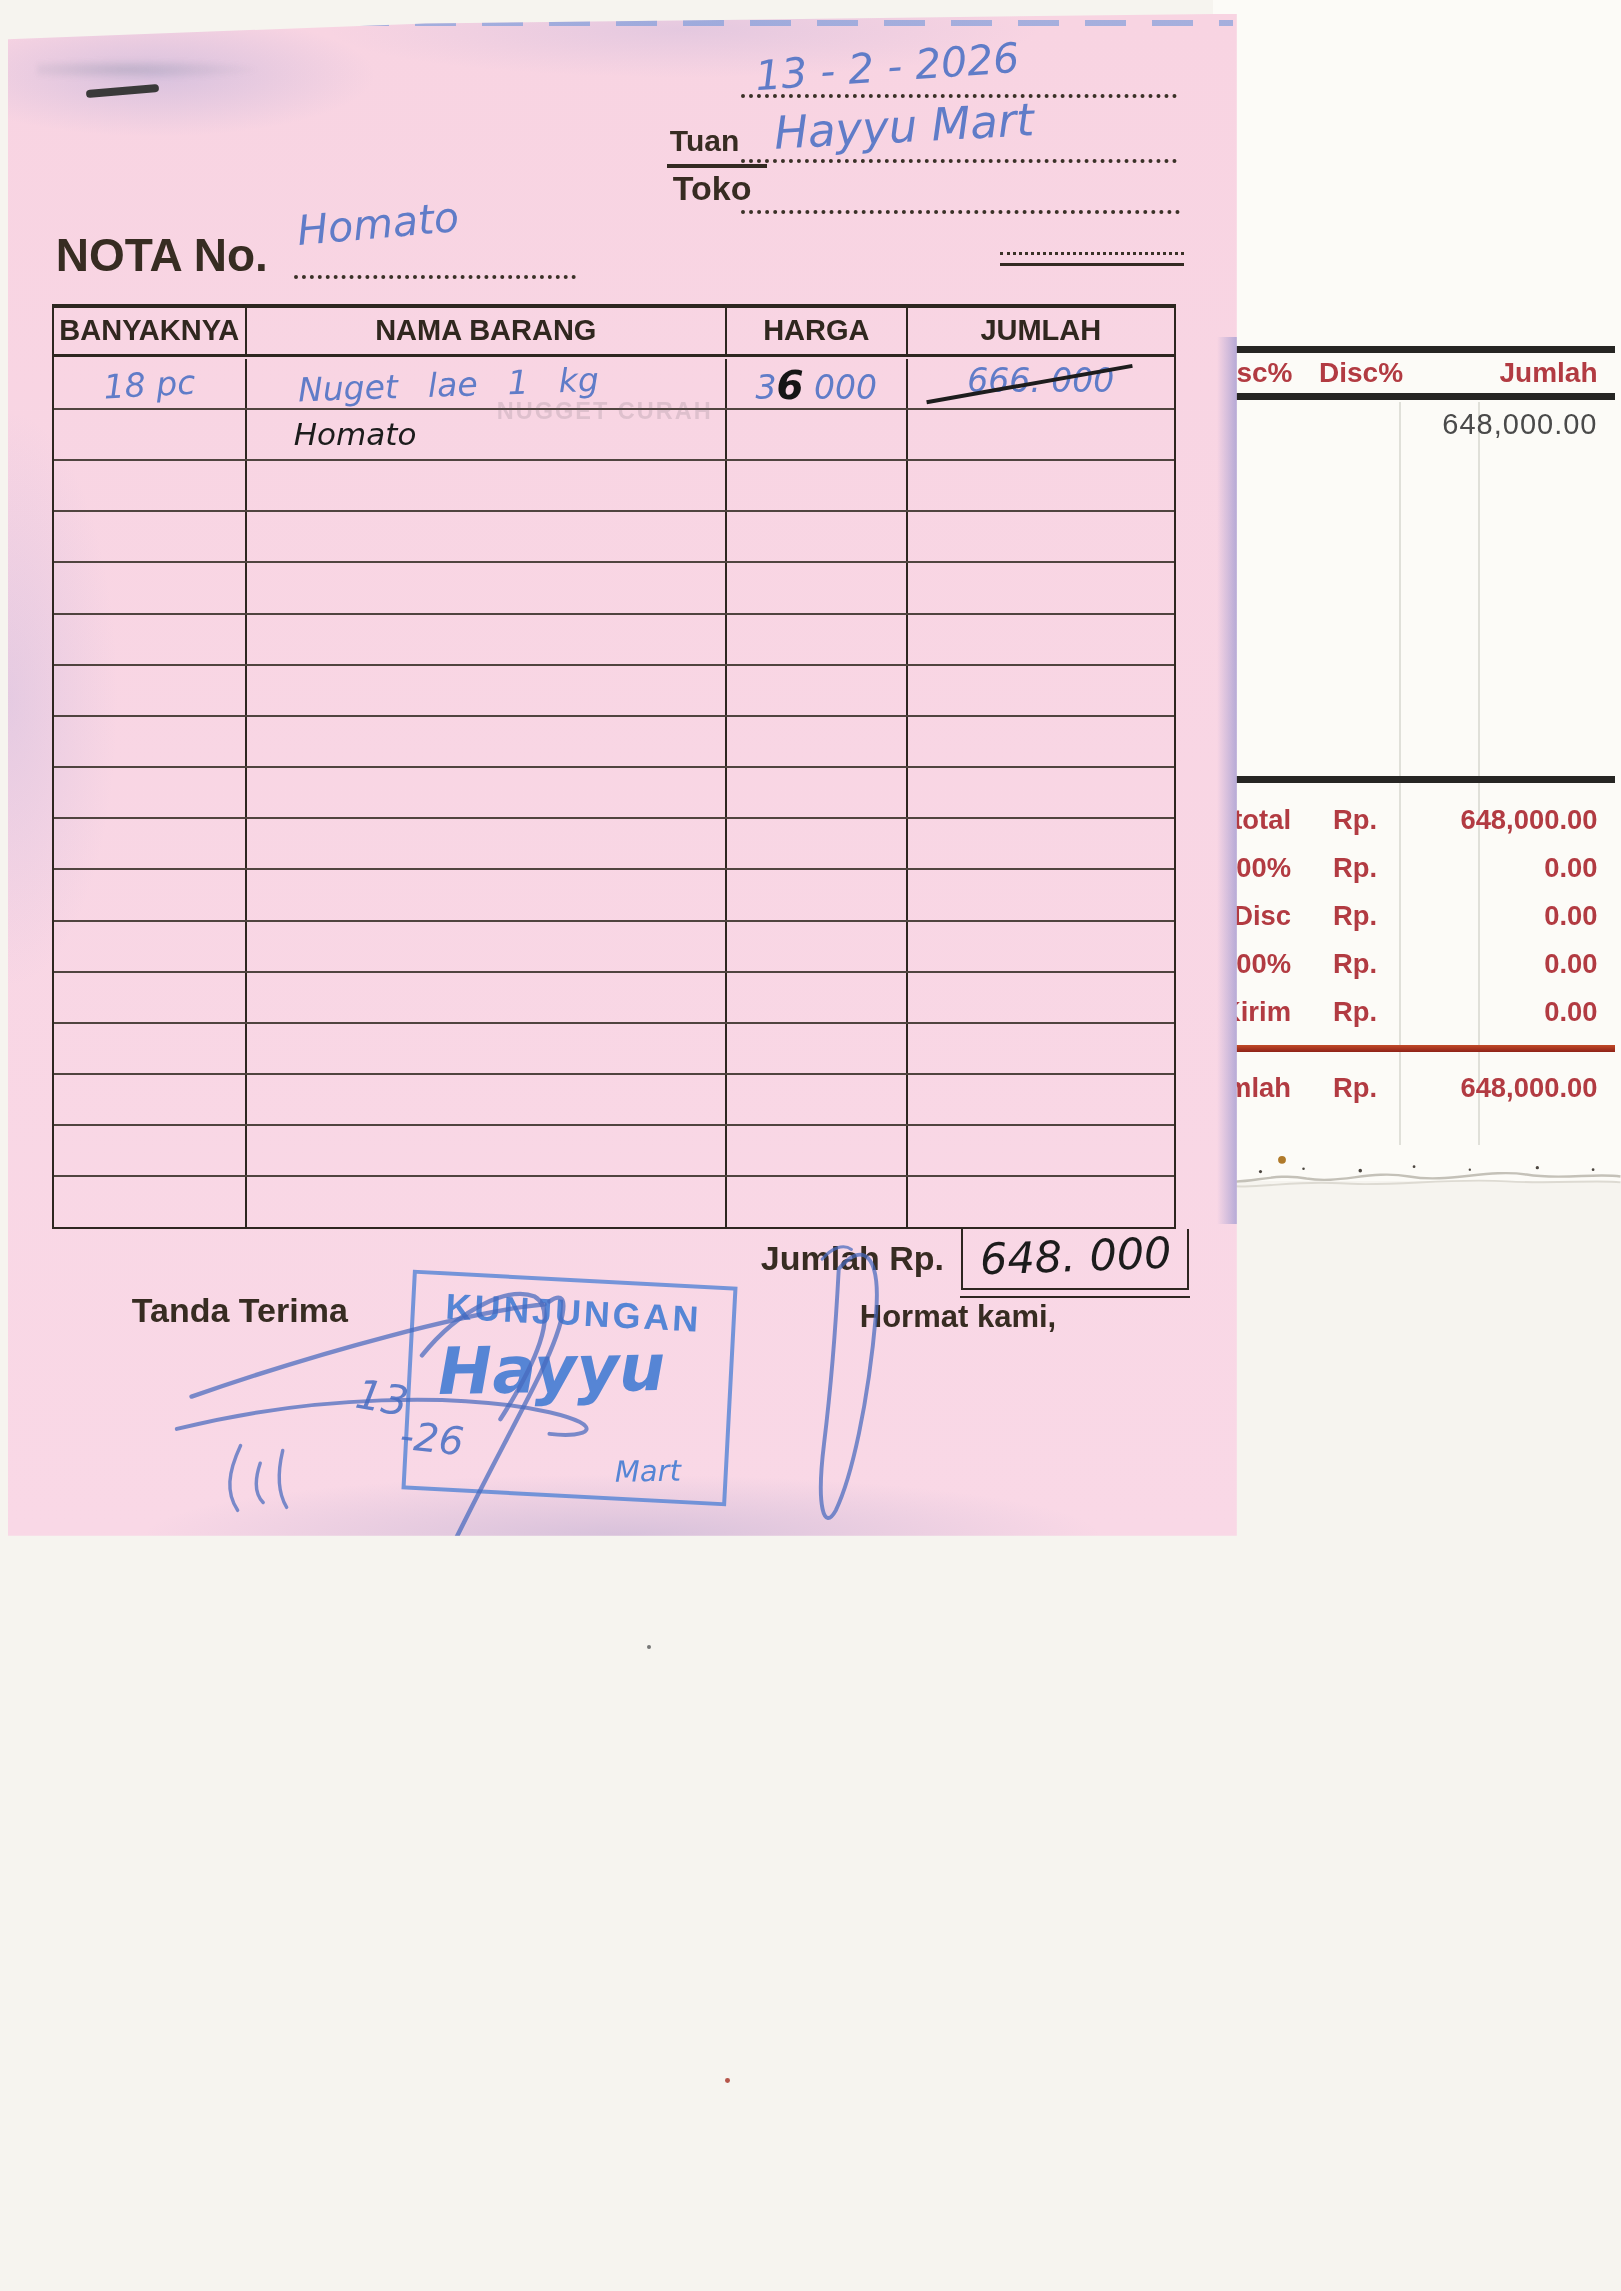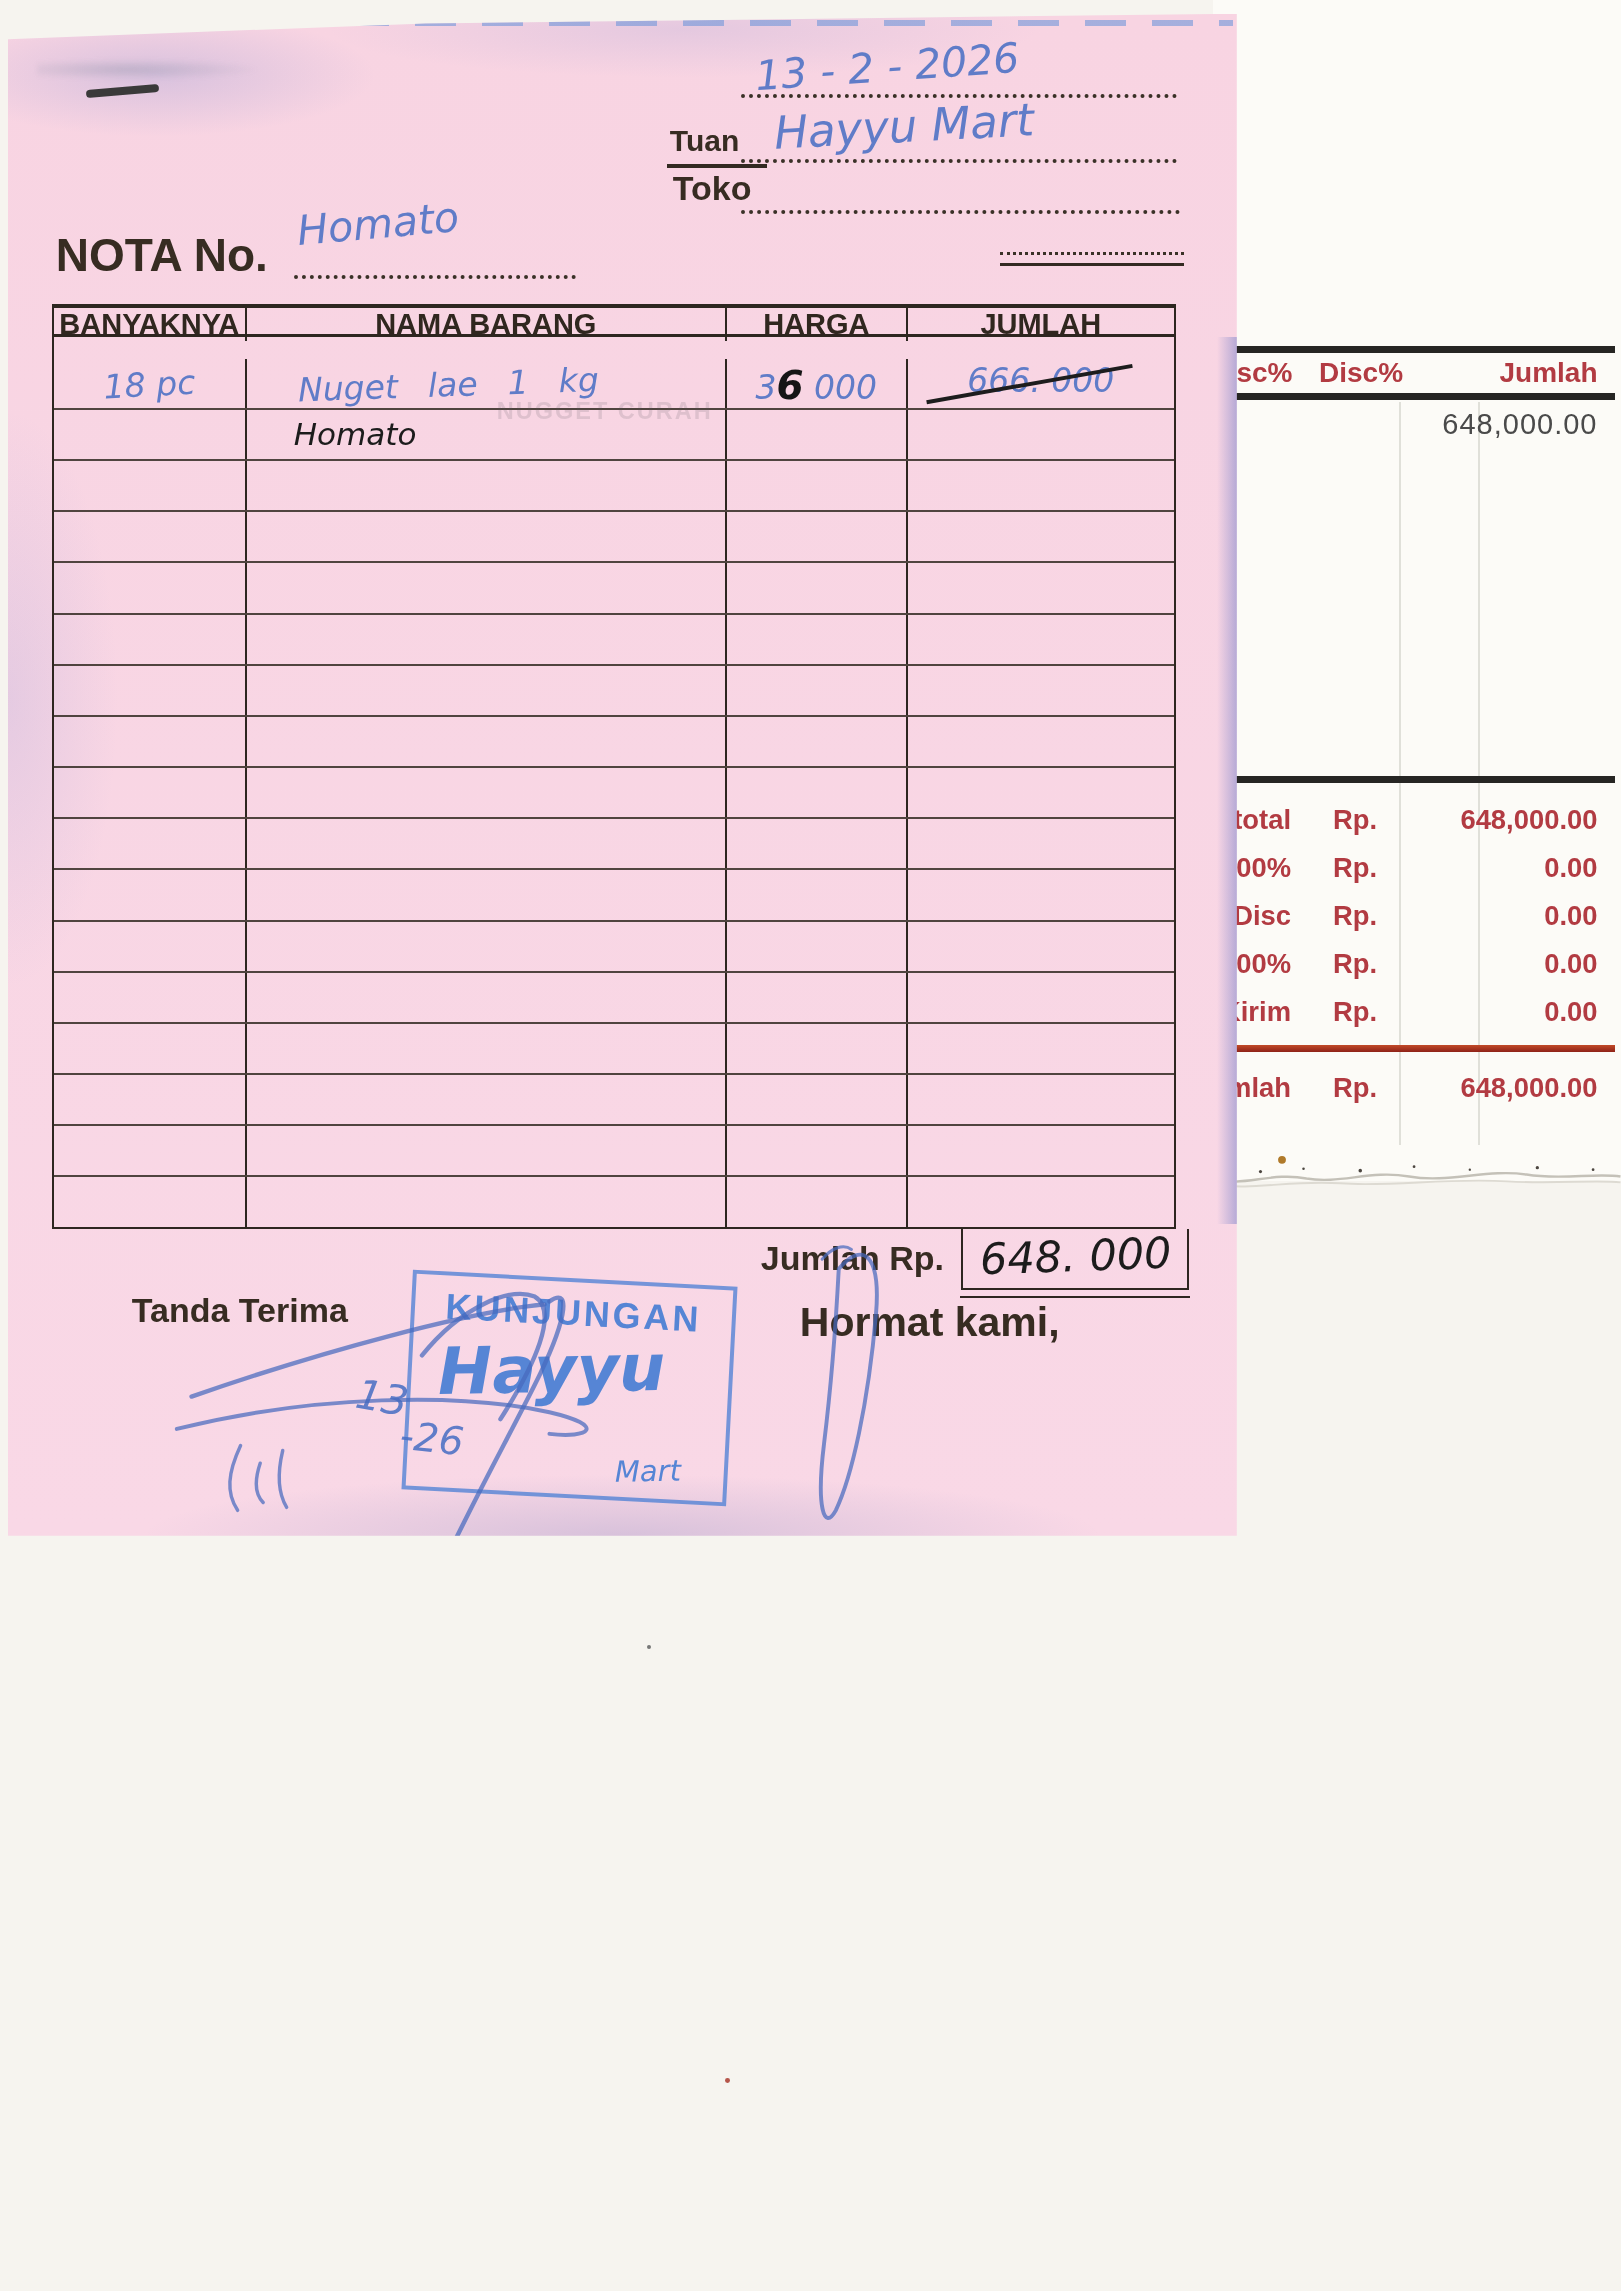--- a/index.html
+++ b/index.html
@@ -47,21 +47,21 @@
   .solidline { position:absolute; background:#332a22; }
 
   .hw  { position:absolute; font-family:"DejaVu Sans", sans-serif; font-style:italic;
          color:rgba(74,111,196,.88); white-space:nowrap; }
   .hwk { position:absolute; font-family:"DejaVu Sans", sans-serif; font-style:italic;
          color:#1c1c1c; white-space:nowrap; }
 
   
   .ntable { position:absolute; left:44px; top:290px; width:1124px; height:925px;
             border:2.9px solid #2e2620; border-top-width:4.9px; }
-  .nthead { display:grid; grid-template-columns:193px 480px 181px 1fr; height:29px;
+  .nthead { display:grid; grid-template-columns:193px 480px 181px 1fr; height:49px;
             border-bottom:3.9px solid #2e2620; }
   .hcell { display:flex; align-items:center; justify-content:center;
            font-weight:bold; font-size:29px; color:#30271f; border-right:2.9px solid #2e2620; }
   .hcell:last-child { border-right:none; }
   .ntbody { position:absolute; left:0; right:0; top:51px; bottom:0; display:flex; flex-direction:column; }
   .trow { flex:1; display:grid; grid-template-columns:193px 480px 181px 1fr;
           border-bottom:2px solid rgba(50,42,34,.85); }
   .trow:last-child { border-bottom:none; }
   .tcell { border-right:2.9px solid #2e2620; position:relative; }
   .tcell:last-child { border-right:none; }
@@ -311,21 +311,21 @@
           </div>
         </div>
     </div>
 
     <span class="plabel" style="left:753px;top:1225px;font-size:34px">Jumlah Rp.</span>
     <div class="jumlah-box">
       <span class="hwk" style="left:17.6px;top:2px;font-size:43px;transform:rotate(-2deg)">648. 000</span>
     </div>
 
     <span class="plabel" style="left:124px;top:1277px;font-size:34px">Tanda Terima</span>
-    <span class="plabel" style="left:792px;top:1285px;font-size:41px">Hormat kami,</span>
+    <span class="plabel" style="left:852px;top:1285px;font-size:31px">Hormat kami,</span>
 
     <div class="stamp">
       <div class="stamp-title">KUNJUNGAN</div>
       <div class="stamp-name">Hayyu</div>
       <div class="stamp-sub">Mart</div>
     </div>
 
     <span class="hw" style="left:348px;top:1360px;font-size:41px;transform:rotate(10deg)">13</span>
     <span class="hw" style="left:392px;top:1402px;font-size:39px;transform:rotate(6deg)">-26</span>
 

